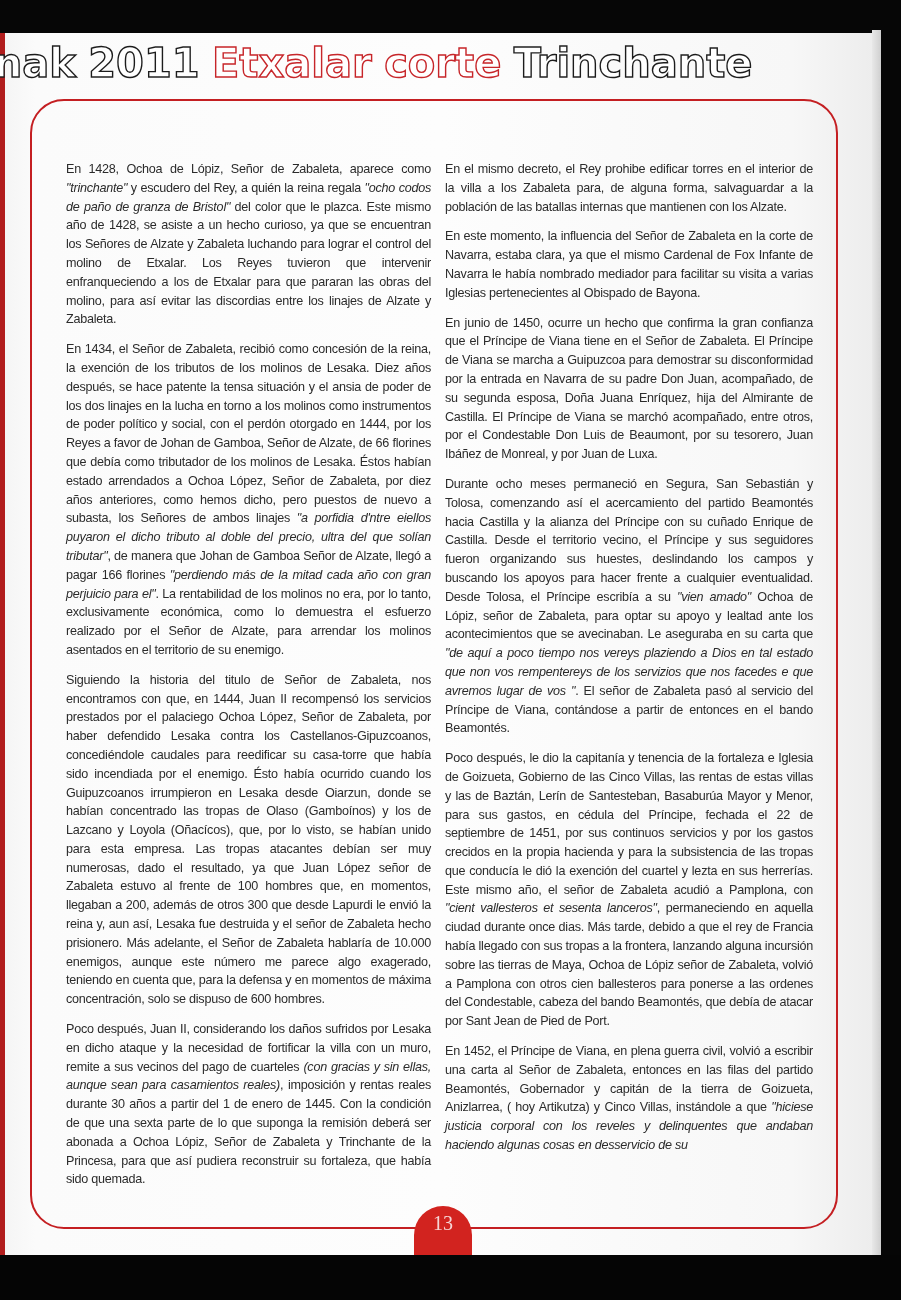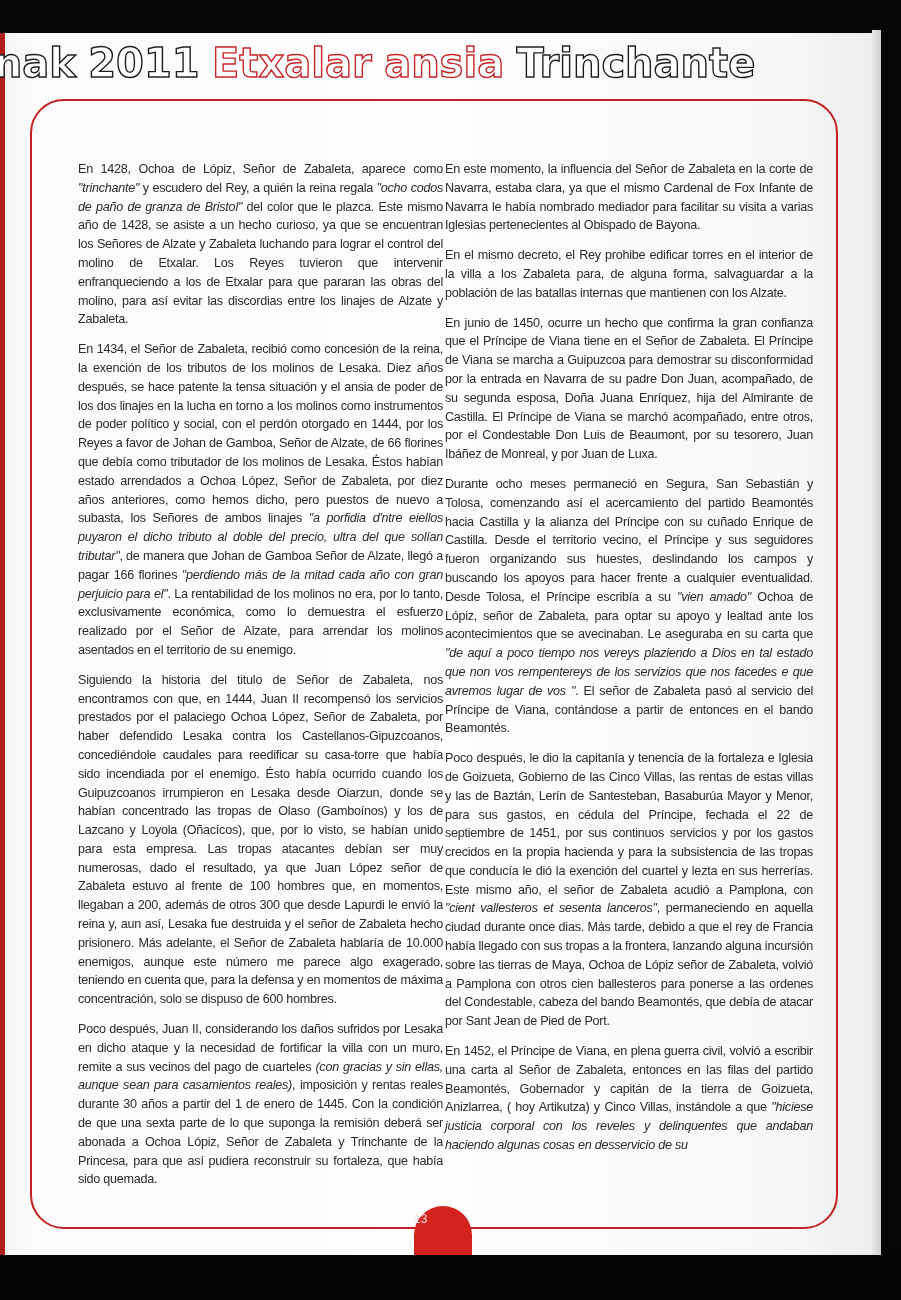--- a/index.html
+++ b/index.html
@@ -30,64 +30,64 @@
     .header-inner { position: absolute; left: -20px; top: 0; }
     .frame {
       position: absolute; left: 30px; top: 99px; width: 808px; height: 1130px;
       border: 2.5px solid #c41f22; border-radius: 34px; box-sizing: border-box;
     }
     .col {
       position: absolute; top: 160px; width: 365px;
       font-family: "Liberation Sans", sans-serif; font-size: 12.6px; line-height: 18.8px; color: #2b2b2b;
       text-align: justify; letter-spacing: -0.25px;
     }
-    .col.left { left: 78px; }
+    .col.left { left: 66px; }
     .col.right { left: 445px; width: 368px; }
     .col p { margin: 0 0 11px 0; }
     .col em { font-style: italic; }
     .page-tab {
       position: absolute; left: 414px; top: 1206px; width: 58px; height: 60px; background: #d2231f;
       border-radius: 29px 29px 0 0;
     }
     .page-number {
-      position: absolute; left: 414px; top: 1212px; width: 58px; text-align: left;
-      font-family: Liberation Sans, sans-serif; font-size: 12px; color: #f6d6d6;
+      position: absolute; left: 414px; top: 1212px; width: 58px; text-align: center;
+      font-family: Liberation Serif, serif; font-size: 20px; color: #f6d6d6;
     }
     .bottom-black { position: absolute; left: 0; top: 1255px; width: 901px; height: 45px; background: #050505; }
   </style>
 </head>
 <body>
 
 <div class="page"></div>
 <div class="left-edge"></div>
 <div class="right-edge"></div>
 
 <div class="header-band">
   <div class="header-inner">
     <span class="hw dark">inak</span>
     <span class="hw dark">2011</span>
     <span class="hw red">Etxalar</span>
-    <span class="hw red">ansia</span>
+    <span class="hw red">corte</span>
     <span class="hw dark">Trinchante</span>
     
   </div>
 </div>
 
 <div class="frame"></div>
 
 <div class="col left">
   <p><span>En 1428, Ochoa de Lópiz, Señor de Zabaleta, aparece como </span><em>"trinchante"</em><span> y escudero del Rey, a quién la reina regala </span><em>"ocho codos de paño de granza de Bristol"</em><span> del color que le plazca. Este mismo año de 1428, se asiste a un hecho curioso, ya que se encuentran los Señores de Alzate y Zabaleta luchando para lograr el control del molino de Etxalar. Los Reyes tuvieron que intervenir enfranqueciendo a los de Etxalar para que pararan las obras del molino, para así evitar las discordias entre los linajes de Alzate y Zabaleta.</span></p>
   <p><span>En 1434, el Señor de Zabaleta, recibió como concesión de la reina, la exención de los tributos de los molinos de Lesaka. Diez años después, se hace patente la tensa situación y el ansia de poder de los dos linajes en la lucha en torno a los molinos como instrumentos de poder político y social, con el perdón otorgado en 1444, por los Reyes a favor de Johan de Gamboa, Señor de Alzate, de 66 florines que debía como tributador de los molinos de Lesaka. Éstos habían estado arrendados a Ochoa López, Señor de Zabaleta, por diez años anteriores, como hemos dicho, pero puestos de nuevo a subasta, los Señores de ambos linajes </span><em>"a porfidia d'ntre eiellos puyaron el dicho tributo al doble del precio, ultra del que solían tributar"</em><span>, de manera que Johan de Gamboa Señor de Alzate, llegó a pagar 166 florines </span><em>"perdiendo más de la mitad cada año con gran perjuicio para el"</em><span>. La rentabilidad de los molinos no era, por lo tanto, exclusivamente económica, como lo demuestra el esfuerzo realizado por el Señor de Alzate, para arrendar los molinos asentados en el territorio de su enemigo.</span></p>
   <p>Siguiendo la historia del titulo de Señor de Zabaleta, nos encontramos con que, en 1444, Juan II recompensó los servicios prestados por el palaciego Ochoa López, Señor de Zabaleta, por haber defendido Lesaka contra los Castellanos-Gipuzcoanos, concediéndole caudales para reedificar su casa-torre que había sido incendiada por el enemigo. Ésto había ocurrido cuando los Guipuzcoanos irrumpieron en Lesaka desde Oiarzun, donde se habían concentrado las tropas de Olaso (Gamboínos) y los de Lazcano y Loyola (Oñacícos), que, por lo visto, se habían unido para esta empresa. Las tropas atacantes debían ser muy numerosas, dado el resultado, ya que Juan López señor de Zabaleta estuvo al frente de 100 hombres que, en momentos, llegaban a 200, además de otros 300 que desde Lapurdi le envió la reina y, aun así, Lesaka fue destruida y el señor de Zabaleta hecho prisionero. Más adelante, el Señor de Zabaleta hablaría de 10.000 enemigos, aunque este número me parece algo exagerado, teniendo en cuenta que, para la defensa y en momentos de máxima concentración, solo se dispuso de 600 hombres.</p>
   <p><span>Poco después, Juan II, considerando los daños sufridos por Lesaka en dicho ataque y la necesidad de fortificar la villa con un muro, remite a sus vecinos del pago de cuarteles </span><em>(con gracias y sin ellas, aunque sean para casamientos reales)</em><span>, imposición y rentas reales durante 30 años a partir del 1 de enero de 1445. Con la condición de que una sexta parte de lo que suponga la remisión deberá ser abonada a Ochoa Lópiz, Señor de Zabaleta y Trinchante de la Princesa, para que así pudiera reconstruir su fortaleza, que había sido quemada.</span></p>
 </div>
 
 <div class="col right">
+  <p>En el mismo decreto, el Rey prohibe edificar torres en el interior de la villa a los Zabaleta para, de alguna forma, salvaguardar a la población de las batallas internas que mantienen con los Alzate.</p>
   <p>En este momento, la influencia del Señor de Zabaleta en la corte de Navarra, estaba clara, ya que el mismo Cardenal de Fox Infante de Navarra le había nombrado mediador para facilitar su visita a varias Iglesias pertenecientes al Obispado de Bayona.</p>
-  <p>En el mismo decreto, el Rey prohibe edificar torres en el interior de la villa a los Zabaleta para, de alguna forma, salvaguardar a la población de las batallas internas que mantienen con los Alzate.</p>
   <p>En junio de 1450, ocurre un hecho que confirma la gran confianza que el Príncipe de Viana tiene en el Señor de Zabaleta. El Príncipe de Viana se marcha a Guipuzcoa para demostrar su disconformidad por la entrada en Navarra de su padre Don Juan, acompañado, de su segunda esposa, Doña Juana Enríquez, hija del Almirante de Castilla. El Príncipe de Viana se marchó acompañado, entre otros, por el Condestable Don Luis de Beaumont, por su tesorero, Juan Ibáñez de Monreal, y por Juan de Luxa.</p>
   <p><span>Durante ocho meses permaneció en Segura, San Sebastián y Tolosa, comenzando así el acercamiento del partido Beamontés hacia Castilla y la alianza del Príncipe con su cuñado Enrique de Castilla. Desde el territorio vecino, el Príncipe y sus seguidores fueron organizando sus huestes, deslindando los campos y buscando los apoyos para hacer frente a cualquier eventualidad. Desde Tolosa, el Príncipe escribía a su </span><em>"vien amado"</em><span> Ochoa de Lópiz, señor de Zabaleta, para optar su apoyo y lealtad ante los acontecimientos que se avecinaban. Le aseguraba en su carta que </span><em>"de aquí a poco tiempo nos vereys plaziendo a Dios en tal estado que non vos rempentereys de los servizios que nos facedes e que avremos lugar de vos "</em><span>. El señor de Zabaleta pasó al servicio del Príncipe de Viana, contándose a partir de entonces en el bando Beamontés.</span></p>
   <p><span>Poco después, le dio la capitanía y tenencia de la fortaleza e Iglesia de Goizueta, Gobierno de las Cinco Villas, las rentas de estas villas y las de Baztán, Lerín de Santesteban, Basaburúa Mayor y Menor, para sus gastos, en cédula del Príncipe, fechada el 22 de septiembre de 1451, por sus continuos servicios y por los gastos crecidos en la propia hacienda y para la subsistencia de las tropas que conducía le dió la exención del cuartel y lezta en sus herrerías. Este mismo año, el señor de Zabaleta acudió a Pamplona, con </span><em>"cient vallesteros et sesenta lanceros"</em><span>, permaneciendo en aquella ciudad durante once dias. Más tarde, debido a que el rey de Francia había llegado con sus tropas a la frontera, lanzando alguna incursión sobre las tierras de Maya, Ochoa de Lópiz señor de Zabaleta, volvió a Pamplona con otros cien ballesteros para ponerse a las ordenes del Condestable, cabeza del bando Beamontés, que debía de atacar por Sant Jean de Pied de Port.</span></p>
   <p><span>En 1452, el Príncipe de Viana, en plena guerra civil, volvió a escribir una carta  al Señor de Zabaleta,  entonces en las filas del partido Beamontés, Gobernador y capitán de la tierra de Goizueta, Anizlarrea, ( hoy Artikutza) y Cinco Villas, instándole a que </span><em>"hiciese justicia corporal con los reveles y delinquentes que andaban haciendo algunas cosas en desservicio de su</em></p>
 </div>
 
 <div class="page-tab"></div>
 <div class="page-number">13</div>
 <div class="bottom-black"></div>
 

